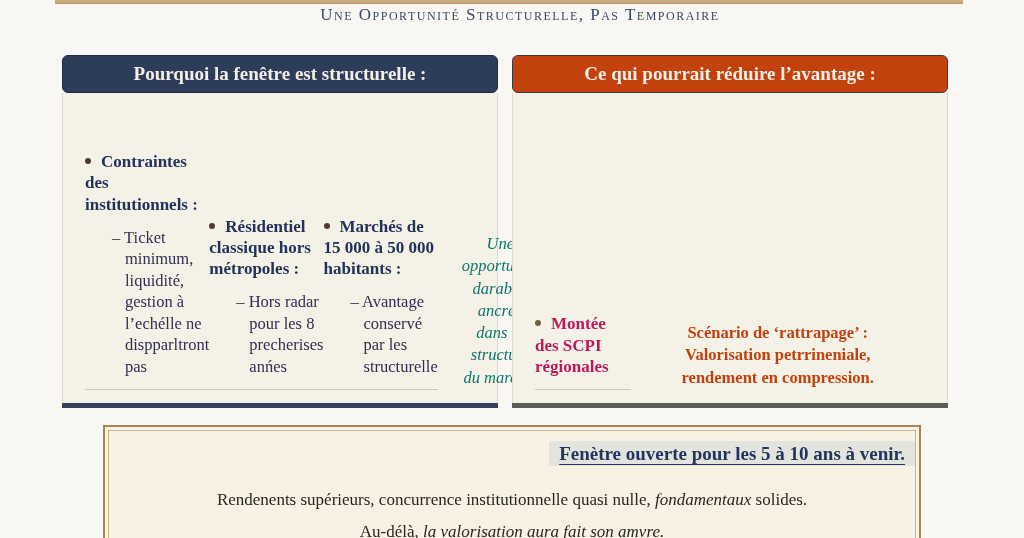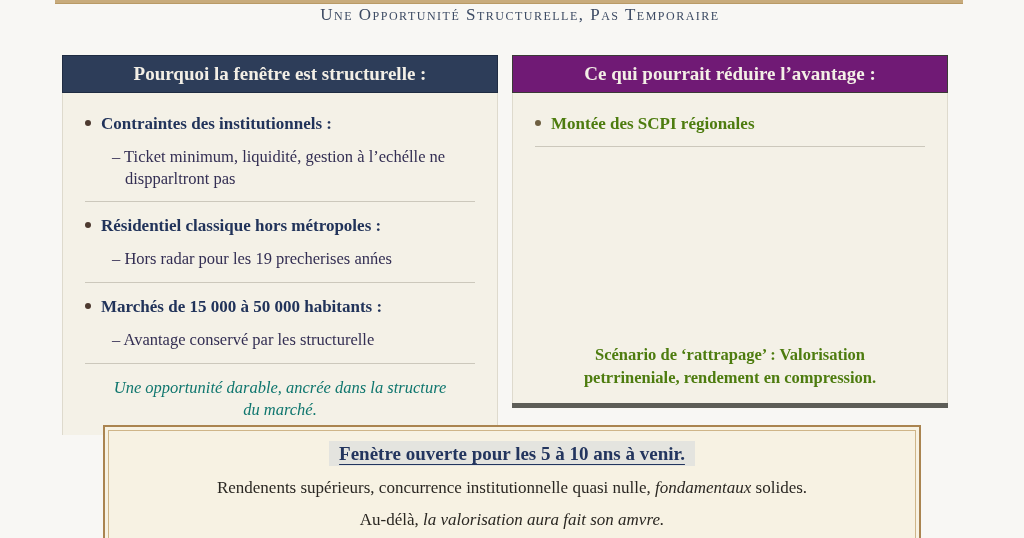--- a/index.html
+++ b/index.html
@@ -51,42 +51,43 @@
   .panel-right { border-bottom: 5px solid #5d5d57; }
 
   .panel-header {
     height: 38px;
     line-height: 36px;
     text-align: center;
     color: #f3efe6;
     font-weight: bold;
     font-size: 19px;
     box-sizing: border-box;
+    border-radius: 6px;
   }
   .panel-left  .panel-header { background: #2d3d59; border: 1px solid #1f2c42; }
-  .panel-right .panel-header { background: #701a75; border: 1px solid #3a3a36; }
+  .panel-right .panel-header { background: #c2410c; border: 1px solid #3a3a36; }
 
   .panel-body {
     flex: 1;
     background: #f4f1e7;
     border-left: 1px solid #dedacd;
     border-right: 1px solid #dedacd;
     padding: 20px 22px 0 22px;
     display: flex;
-    flex-direction: column;
+    align-items: flex-end;
   }
 
   .bullet-item {
     padding-bottom: 12px;
     border-bottom: 1px solid #ccc8bc;
     margin-bottom: 13px;
   }
   .bullet-title { font-weight: bold; font-size: 17px; line-height: 1.25; }
   .panel-left  .bullet-title { color: #21335a; }
-  .panel-right .bullet-title { color: #4d7c0f; }
+  .panel-right .bullet-title { color: #be185d; }
 
   .dot {
     display: inline-block;
     width: 6px; height: 6px;
     border-radius: 50%;
     margin-right: 10px;
     vertical-align: 3px;
   }
   .panel-left  .dot { background: #4d3a30; }
   .panel-right .dot { background: #6e5f41; }
@@ -102,21 +103,21 @@
   .panel-right .bullet-sub { color: #3a352a; }
 
   .panel-footer {
     margin-top: auto;
     text-align: center;
     padding: 0 24px 14px 24px;
     font-size: 16.5px;
     line-height: 1.35;
   }
   .panel-left  .panel-footer { font-style: italic; color: #0f766e; }
-  .panel-right .panel-footer { font-weight: bold; color: #4d7c0f; }
+  .panel-right .panel-footer { font-weight: bold; color: #c2410c; }
 
   .conclusion-box {
     position: absolute;
     left: 103px; top: 425px;
     width: 818px; height: 150px;
     background: #f7f2e3;
     border: 2px solid #aa8450;
     box-sizing: border-box;
   }
   .conclusion-inner {
@@ -124,21 +125,22 @@
     margin: 3px;
     height: calc(100% - 8px);
     text-align: center;
     padding-top: 12px;
     box-sizing: border-box;
   }
   .conclusion-heading {
     font-size: 19px;
     font-weight: bold;
     color: #23355e;
-    margin-bottom: 13px;
+    margin-bottom: 25px;
+    text-align: right;
   }
   .heading-text {
     background: rgba(205, 210, 218, 0.45);
     padding: 2px 10px;
     text-decoration: underline;
     text-underline-offset: 4px;
     text-decoration-thickness: 1px;
   }
   .conclusion-line {
     margin: 12px 0;
@@ -166,21 +168,21 @@
           <div class="bullet-title">
             <span class="dot"></span><span>Contraintes des institutionnels :</span>
           </div>
           <div class="bullet-sub">– Ticket minimum, liquidité, gestion à l’echélle ne dispparltront pas</div>
         </div>
 
         <div class="bullet-item">
           <div class="bullet-title">
             <span class="dot"></span><span>Résidentiel classique hors métropoles :</span>
           </div>
-          <div class="bullet-sub">– Hors radar pour les 19 precherises anńes</div>
+          <div class="bullet-sub">– Hors radar pour les 8 precherises anńes</div>
         </div>
 
         <div class="bullet-item">
           <div class="bullet-title">
             <span class="dot"></span><span>Marchés de 15 000 à 50 000 habitants :</span>
           </div>
           <div class="bullet-sub">– Avantage conservé par les structurelle</div>
         </div>
 
         <div class="panel-footer">Une opportunité darable, ancrée dans la structure du marché.</div>

